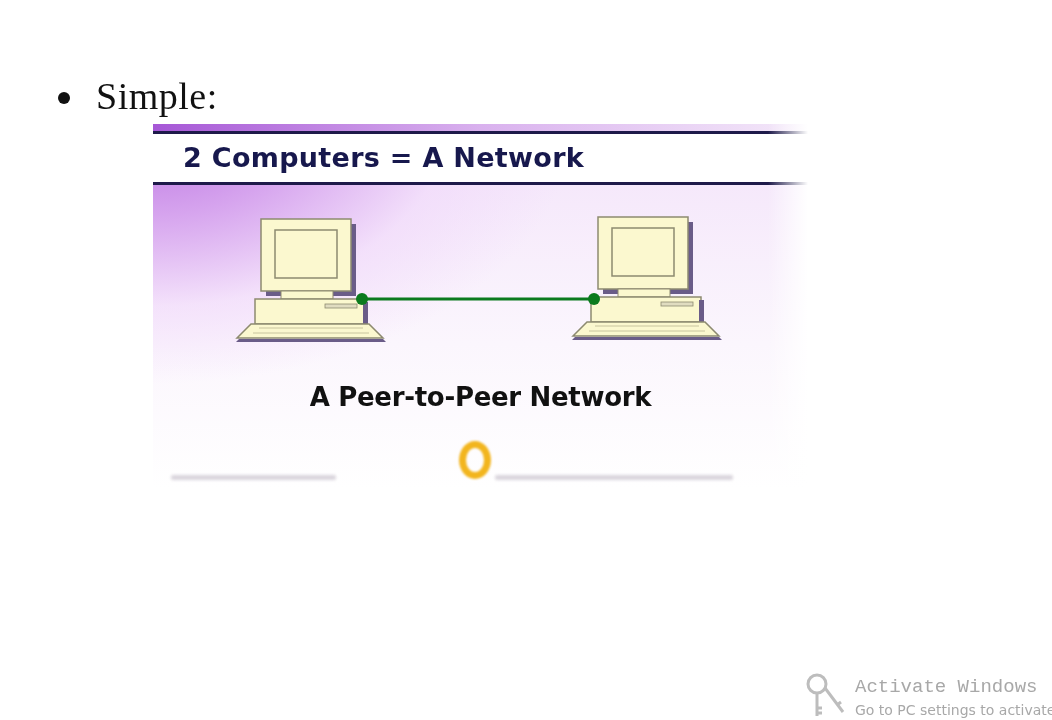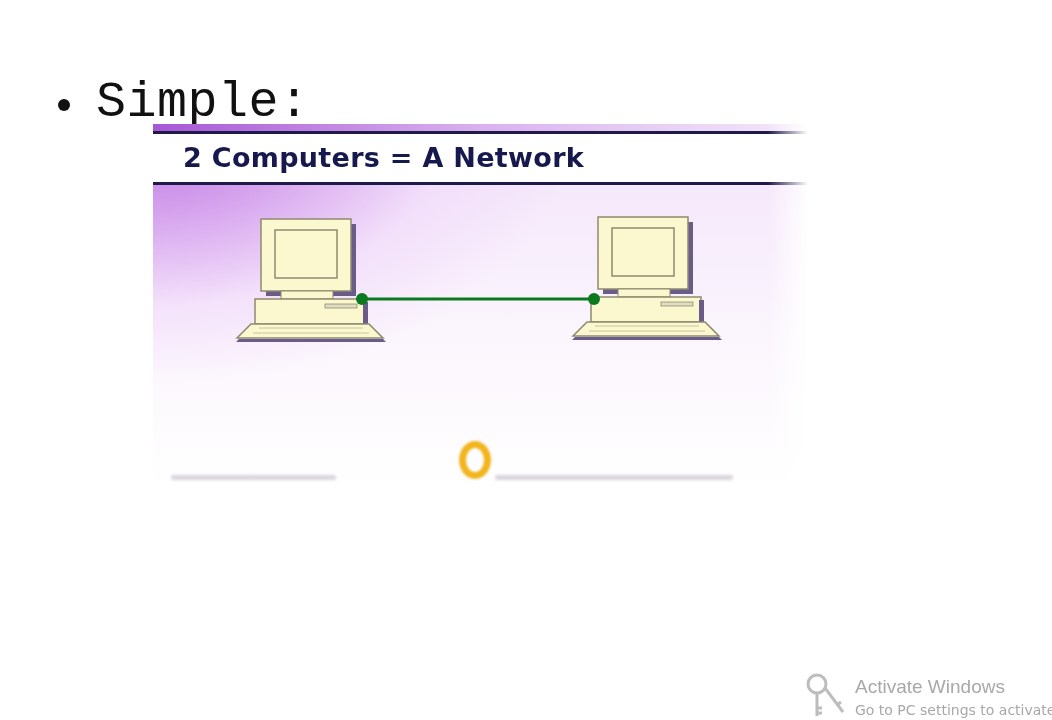--- a/index.html
+++ b/index.html
@@ -1,35 +1,35 @@
 <!DOCTYPE html>
 <html><head>
   <meta charset="utf-8">
   <style>
     html,body{margin:0;padding:0;}
     body{width:1052px;height:720px;background:#ffffff;position:relative;overflow:hidden;font-family:"Liberation Sans",sans-serif;}
     .bullet-line{position:absolute;left:58px;top:74px;font-size:40px;color:#111;display:flex;align-items:center;}
     .bullet-dot{width:12px;height:12px;border-radius:50%;background:#111;margin-right:26px;margin-top:4px;}
-    .bullet-text{font-family:Liberation Mono, monospace;font-size:50px;letter-spacing:0.5px;}
+    .bullet-text{font-family:Liberation Serif, serif;font-size:38px;letter-spacing:0.5px;}
     .slide{position:absolute;left:153px;top:124px;width:655px;height:365px;overflow:hidden;
       background:
         radial-gradient(ellipse 420px 260px at 0px 0px, #b86fe0 0%, #d6a4ee 35%, rgba(240,215,250,0.6) 70%, rgba(255,255,255,0) 100%),
         linear-gradient(180deg,#f3e3fa 0%, #fbf6fd 60%, #ffffff 100%);}
     .slide::after{content:"";position:absolute;right:0;top:0;width:40px;height:100%;background:linear-gradient(90deg,rgba(255,255,255,0),#ffffff);}
     .title-band{position:absolute;left:0;top:7px;width:655px;height:48px;background:#ffffff;border-top:3px solid #1e1a4a;border-bottom:3px solid #1e1a4a;}
     .title-text{position:absolute;left:30px;top:8px;font-size:27px;font-weight:bold;color:#17184d;font-family:"DejaVu Sans",sans-serif;letter-spacing:0.3px;}
     .top-strip{position:absolute;left:0;top:0;width:655px;height:7px;background:linear-gradient(90deg,#a657d6,#d9b1ee 50%,#f4e9f9);}
     .diagram{position:absolute;left:70px;top:88px;width:520px;height:135px;}
     .caption{position:absolute;left:0;width:655px;top:258px;text-align:center;font-size:26px;font-weight:bold;color:#111;font-family:"DejaVu Sans",sans-serif;letter-spacing:-0.3px;}
     .ring{position:absolute;left:306px;top:317px;width:32px;height:38px;border-radius:50%;border:7px solid #f2b51e;box-sizing:border-box;filter:blur(1px);}
     .footer-l,.footer-r{position:absolute;top:351px;height:5px;background:#d9d4dc;filter:blur(1.5px);border-radius:2px;}
     .footer-l{left:18px;width:165px;}
     .footer-r{left:342px;width:238px;}
     .activate{position:absolute;left:803px;top:670px;color:#a8a8a8;}
-    .activate-title{position:absolute;left:52px;top:6px;font-size:19px;white-space:nowrap;font-family:Liberation Sans, sans-serif;}
+    .activate-title{position:absolute;left:52px;top:6px;font-size:19px;white-space:nowrap;font-family:Liberation Mono, monospace;}
     .activate-sub{position:absolute;left:52px;top:32px;font-size:14px;white-space:nowrap;font-family:"DejaVu Sans",sans-serif;}
     .key-icon{position:absolute;left:0;top:2px;}
   </style>
 </head>
 <body>
 
 <div class="bullet-line">
   <span class="bullet-dot"></span>
   <span class="bullet-text">Simple:</span>
 </div>
@@ -70,20 +70,21 @@
       <line x1="366" y1="119" x2="482" y2="119" stroke="#c8c49e" stroke-width="1"></line>
     </g>
 
     <g>
       <line x1="139" y1="87" x2="371" y2="87" stroke="#0b7a1e" stroke-width="3"></line>
       <circle cx="139" cy="87" r="6" fill="#0b7a1e"></circle>
       <circle cx="371" cy="87" r="6" fill="#0b7a1e"></circle>
     </g>
   </svg>
 
+  <div class="caption">A Peer-to-Peer Network</div>
   <div class="ring"></div>
   <div class="footer-l"></div>
   <div class="footer-r"></div>
 </div>
 
 <div class="activate">
   <svg class="key-icon" width="46" height="48" viewBox="0 0 46 48">
     <g fill="none" stroke="#bdbdbd" stroke-width="3">
       <circle cx="14" cy="12" r="9"></circle>
       <line x1="14" y1="21" x2="14" y2="44"></line>

